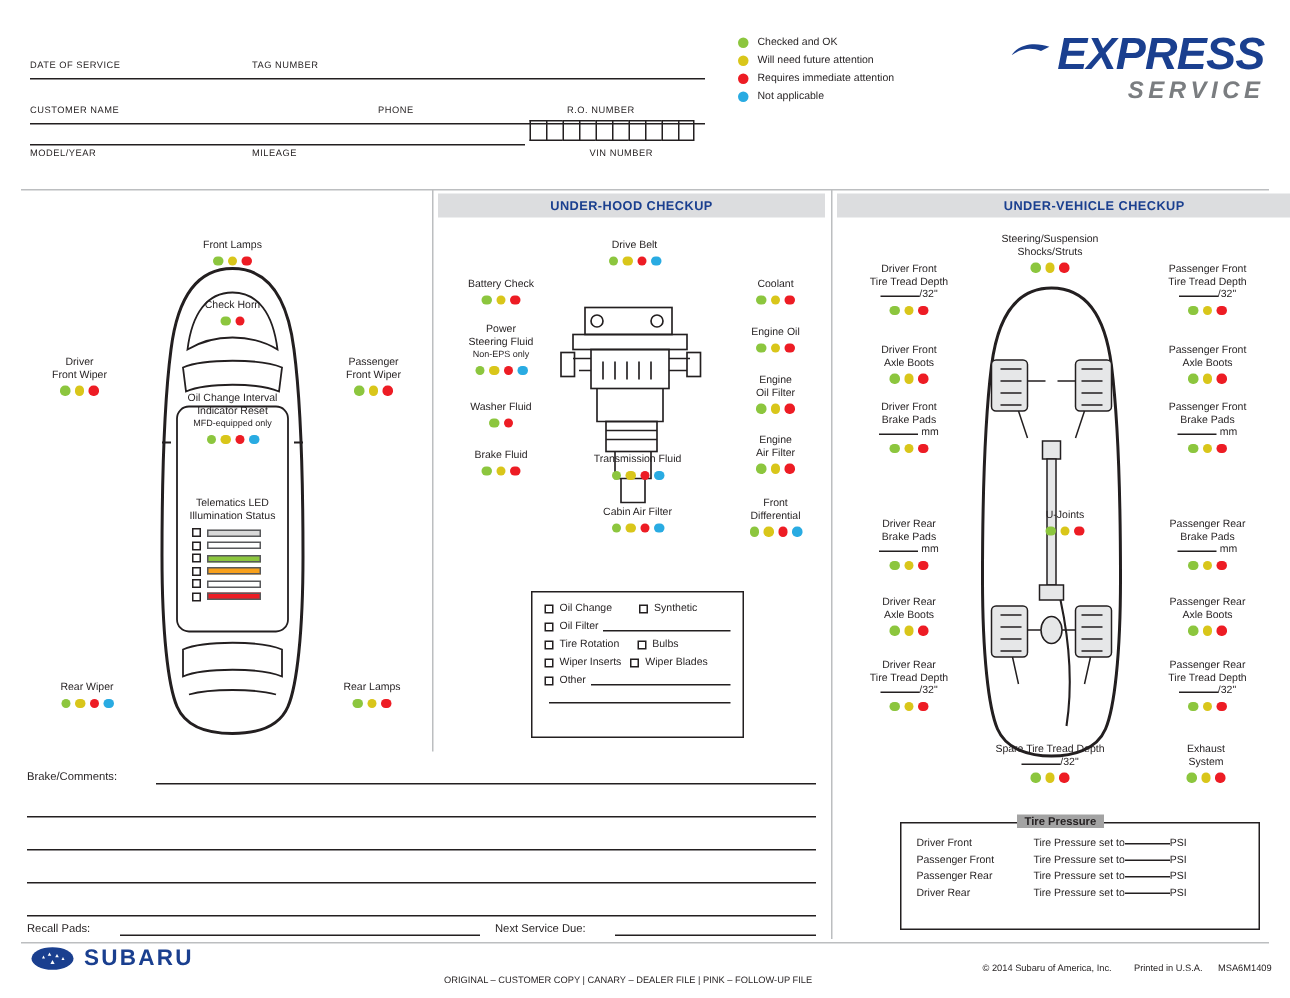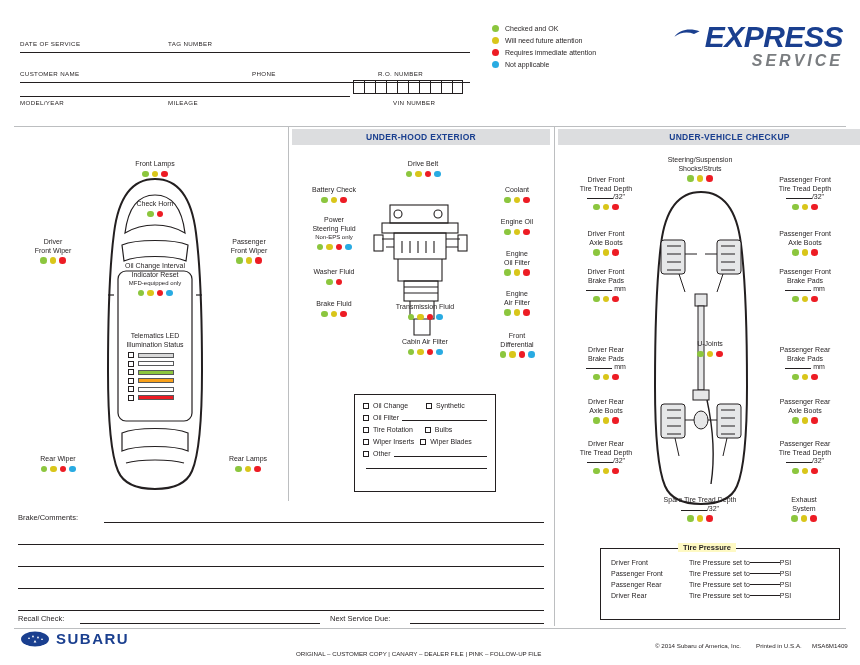--- a/index.html
+++ b/index.html
@@ -70,21 +70,21 @@
   svg { display:block; }
 
   
   .cbbox { position:absolute; border:1px solid #231f20; }
   .cbrow { display:flex; align-items:center; font-size:7px; margin-bottom:5px; }
   .cb { width:6px; height:6px; border:1px solid #231f20; margin-right:4px; flex:0 0 auto; }
   .cbline { border-bottom:1px solid #231f20; flex:1 1 auto; height:7px; margin-left:3px; }
 
   
   .tpbox { position:absolute; border:1px solid #231f20; }
-  .tp-title { position:absolute; background:#fef9c3; font-size:7.5px; font-weight:bold; padding:0 5px; }
+  .tp-title { position:absolute; background:#a3a3a3; font-size:7.5px; font-weight:bold; padding:0 5px; }
   .tprow { display:flex; font-size:7px; align-items:center; margin-bottom:4px; }
   .tprow .nm { width:78px; }
   .u-line { border-bottom:1px solid #231f20; display:inline-block; width:30px; }
 
   
   .noteline { position:absolute; border-bottom:1px solid #231f20; }
   .notelabel { position:absolute; font-size:7.5px; }
 
   
   .foot { position:absolute; font-size:6.2px; color:#231f20; }
@@ -151,21 +151,21 @@
     <div class="logo">
       <svg class="logo-swoosh" viewBox="0 0 40 20">
         <path d="M2 14 C10 2, 26 2, 38 6 L30 10 C20 6, 10 8, 2 14 Z" fill="#1a3f8f"></path>
       </svg>
       <div class="logo-main">EXPRESS</div>
       <div class="logo-sub">SERVICE</div>
     </div>
   </div>
 
   <div class="hline" style="left:14px; top:126px; width:832px;"></div>
-  <div class="secbar" style="left:292px; top:129px; width:258px;">UNDER-HOOD EXTERIOR</div>
+  <div class="secbar" style="left:292px; top:129px; width:258px;">UNDER-HOOD CHECKUP</div>
   <div class="secbar" style="left:558px; top:129px; width:343px;">UNDER-VEHICLE CHECKUP</div>
 
   <div class="vline" style="left:288px; top:126px; height:375px;"></div>
   <div class="vline" style="left:554px; top:126px; height:500px;"></div>
 
   <div class="carbox" style="left:100px; top:175px;">
     <svg width="110" height="320" viewBox="0 0 110 320">
       <path d="M55 4 C30 4 18 26 14 58 C9 96 8 150 8 196 C8 246 12 282 18 296 C24 310 40 314 55 314 C70 314 86 310 92 296 C98 282 102 246 102 196 C102 150 101 96 96 58 C92 26 80 4 55 4 Z" fill="#ffffff" stroke="#231f20" stroke-width="2"></path>
       <path d="M55 20 C38 20 28 34 25 58 C35 52 45 50 55 50 C65 50 75 52 85 58 C82 34 72 20 55 20 Z" fill="#ffffff" stroke="#231f20" stroke-width="1.2"></path>
       <path d="M22 70 C36 64 74 64 88 70 L86 86 C72 80 38 80 24 86 Z" fill="#ffffff" stroke="#231f20" stroke-width="1.2"></path>
@@ -680,21 +680,21 @@
   </div>
   <div class="tp-title" style="left:678px; top:543px;">Tire Pressure</div>
 
   <div class="notelabel" style="left:18px; top:513px;">Brake/Comments:</div>
   <div class="noteline" style="left:104px; top:522px; width:440px;"></div>
   <div class="noteline" style="left:18px; top:544px; width:526px;"></div>
   <div class="noteline" style="left:18px; top:566px; width:526px;"></div>
   <div class="noteline" style="left:18px; top:588px; width:526px;"></div>
   <div class="noteline" style="left:18px; top:610px; width:526px;"></div>
 
-  <div class="notelabel" style="left:18px; top:614px;">Recall Check:</div>
+  <div class="notelabel" style="left:18px; top:614px;">Recall Pads:</div>
   <div class="noteline" style="left:80px; top:623px; width:240px;"></div>
   <div class="notelabel" style="left:330px; top:614px;">Next Service Due:</div>
   <div class="noteline" style="left:410px; top:623px; width:134px;"></div>
 
   <div class="hline" style="left:14px; top:628px; width:832px; border-top:1px solid #bcbec0;"></div>
 
   <div class="subaru-logo">
     <svg width="30" height="16" viewBox="0 0 30 16">
       <ellipse cx="15" cy="8" rx="14" ry="7.5" fill="#1a3f8f"></ellipse>
       <g fill="#ffffff">

